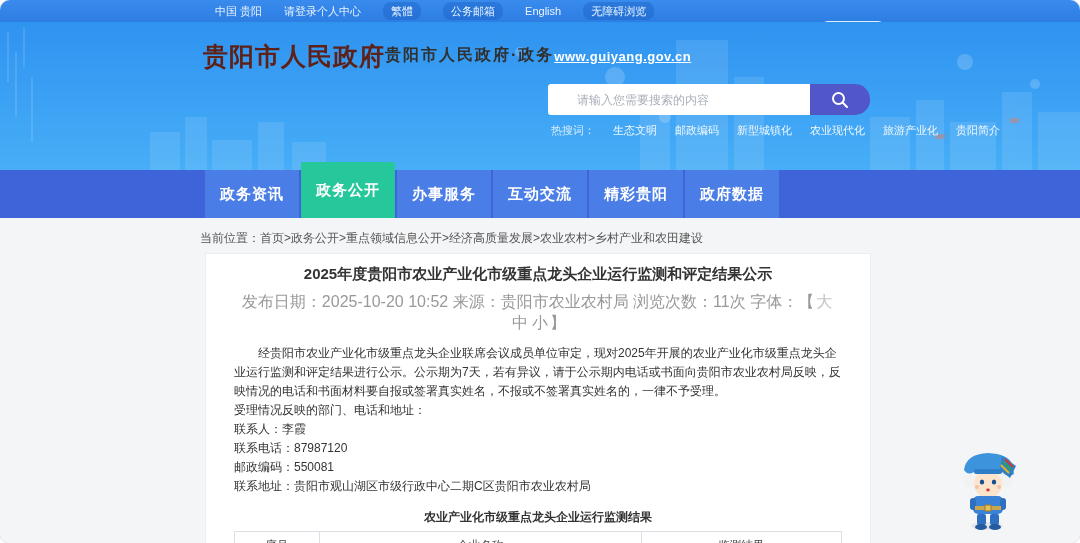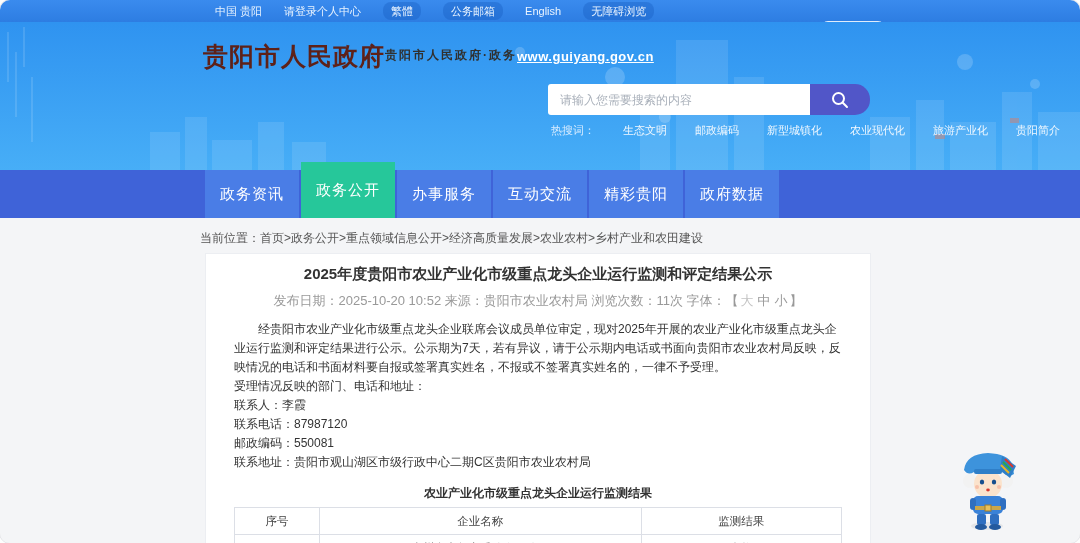--- a/index.html
+++ b/index.html
@@ -12,45 +12,45 @@
   .tb-item.pill{background:rgba(20,90,190,.35);border-radius:8px;padding:1px 8px;}
   #home-btn{position:absolute;right:194px;top:21px;font-size:11px;color:#fff;border:1px solid rgba(255,255,255,.85);border-radius:9px;padding:0 10px;line-height:14px;cursor:pointer;}
 
   
   #banner{position:absolute;left:0;top:22px;width:100%;height:148px;background:linear-gradient(180deg,#2f93f0,#47aef7);overflow:hidden;}
   #banner .deco{position:absolute;inset:0;pointer-events:none;}
   #logo{position:absolute;left:203px;top:10px;width:175px;display:flex;flex-direction:row;align-items:center;}
   #emblem{width:42px;height:46px;}
   #site-title{font-size:25px;font-weight:bold;color:#5e2118;letter-spacing:1px;margin-top:2px;white-space:nowrap;}
   #title-rule{width:168px;height:2px;background:#4a251d;margin:3px 0 3px 0;}
-  #site-subtitle{font-size:12px;font-weight:bold;color:#30302f;letter-spacing:2px;white-space:nowrap;}
+  #site-subtitle{font-size:16px;font-weight:bold;color:#30302f;letter-spacing:2px;white-space:nowrap;}
   #site-url{font-size:13px;font-weight:bold;color:#fff;margin-top:3px;letter-spacing:.5px;text-decoration:underline;}
 
   #search-wrap{position:absolute;left:548px;top:62px;width:322px;height:31px;display:flex;}
-  #search-input{flex:1;border:none;outline:none;background:#fff;border-radius:3px 0 0 3px;padding:0 12px;font-size:12px;color:#333;}
+  #search-input{flex:1;border:none;outline:none;background:#fff;border-radius:3px 0 0 3px;padding:0 29px;font-size:12px;color:#333;}
   #search-input::placeholder{color:#a9b0ba;}
   #search-btn{width:60px;border:none;background:#5156c8;border-radius:0 15px 15px 0;cursor:pointer;display:flex;align-items:center;justify-content:center;}
-  #hotwords{position:absolute;left:551px;top:101px;display:flex;align-items:center;gap:28px;white-space:nowrap;font-family:Liberation Mono, monospace;}
+  #hotwords{position:absolute;left:551px;top:101px;display:flex;align-items:center;gap:18px;white-space:nowrap;font-family:Liberation Mono, monospace;}
   #hot-label{font-size:11px;color:#d8ecff;}
   .hot-item{font-size:11px;color:#f0f8ff;cursor:pointer;}
 
   
   #navband{position:absolute;left:0;top:170px;width:100%;height:48px;background:#3f63d8;}
   #nav-items{position:absolute;left:205px;top:0;height:48px;display:flex;gap:2px;}
-  .nav-item{width:94px;height:48px;background:#4a7de6;color:#fff;font-size:15px;font-weight:normal;display:flex;align-items:center;justify-content:center;cursor:pointer;letter-spacing:1px;}
+  .nav-item{width:94px;height:48px;background:#4a7de6;color:#fff;font-size:15px;font-weight:bold;display:flex;align-items:center;justify-content:center;cursor:pointer;letter-spacing:1px;}
   .nav-item.active{background:#26c79a;height:56px;margin-top:-8px;}
 
   
   #breadcrumb{position:absolute;left:200px;top:230px;font-size:12px;color:#555;}
   #breadcrumb .crumb{cursor:pointer;color:#555;}
 
   
   #card{position:absolute;left:205px;top:253px;width:666px;height:310px;background:#fff;border:1px solid #eceef2;box-sizing:border-box;padding:0 28px;}
   #article-title{margin-top:11px;text-align:center;font-size:15px;font-weight:bold;color:#333;}
-  #meta{margin-top:8px;text-align:center;font-size:13px;color:#999;}
+  #meta{margin-top:8px;text-align:center;font-size:16px;color:#999;}
   #meta .fs{cursor:pointer;margin:0 2px;}
   #meta .fs-dim{color:#c3c3c3;}
   #body-text{margin-top:10px;font-size:12px;color:#333;line-height:19px;}
   #body-text p{margin:0;}
   #para-main{text-indent:2em;}
   #table-caption{text-align:center;font-size:12px;font-weight:bold;color:#333;margin-top:13px;}
   #result-table{width:100%;border-collapse:collapse;margin-top:5px;table-layout:fixed;}
   #result-table th,#result-table td{border:1px solid #dcdfe6;text-align:center;font-size:11.5px;color:#444;font-weight:normal;padding:0;}
   #result-table th{height:26px;}
   #result-table td{height:26px;}

